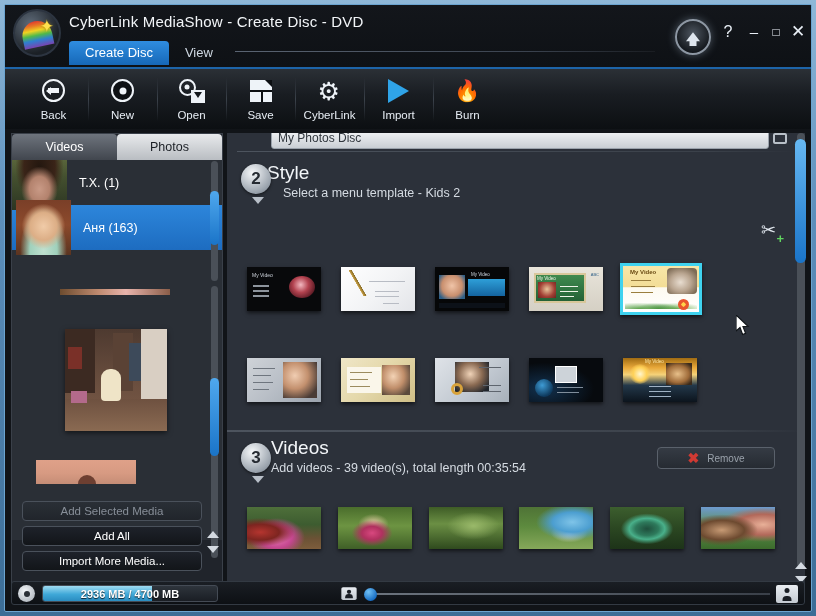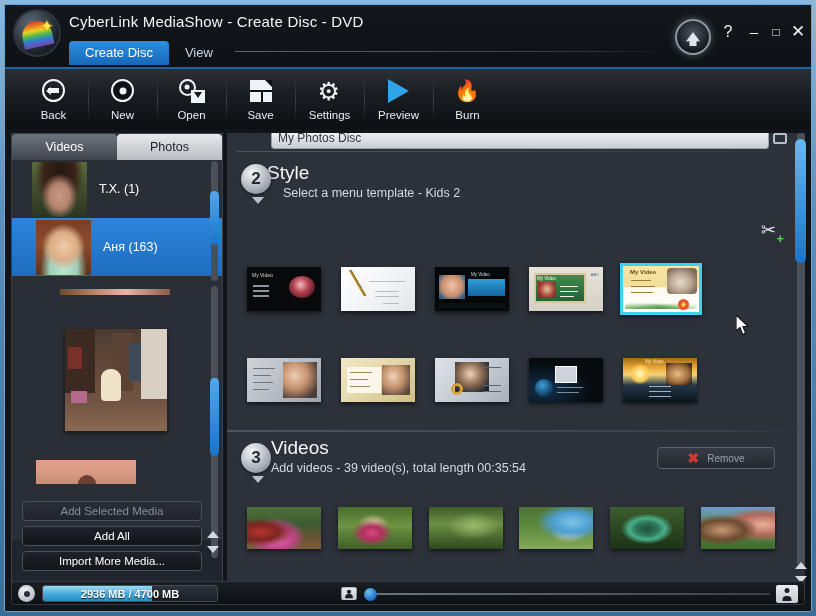--- a/index.html
+++ b/index.html
@@ -122,21 +122,21 @@
   }
   .lp-tabs{ display:flex; height:26px; }
   .lp-tab{
     flex:1; font-size:12.5px; display:flex; align-items:center; justify-content:center;
     color:#ffffff; border-radius:4px 4px 0 0; cursor:default;
   }
   .lp-tab.active{ background:linear-gradient(180deg,#6e747d 0%,#41464e 100%); }
   .lp-tab.inactive{ background:linear-gradient(180deg,#e8eaec 0%,#b9bdc2 100%); color:#1b1f25; }
 
   .lp-list{ position:relative; height:122px; background:#2a2f36; overflow:hidden; }
-  .lp-row{ display:flex; align-items:center; height:58px; padding-left:20px; cursor:default; }
+  .lp-row{ display:flex; align-items:center; height:45px; padding-left:0; cursor:default; }
   .lp-row.sel{ background:linear-gradient(180deg,#2d86db 0%,#1d6cc0 100%); }
   .lp-thumb{ width:55px; height:55px; flex:none; overflow:hidden; }
   .lp-label{ font-size:12.5px; color:#ffffff; margin-left:12px; }
   .lp-row.sel .lp-thumb{ margin-left:4px; }
 
   .th1{ width:100%;height:100%;
     background:
       radial-gradient(ellipse at 50% 62%, #c99a86 0%, #b3826d 26%, rgba(0,0,0,0) 47%),
       radial-gradient(ellipse at 50% 22%, #23170f 0%, #3a2418 40%, rgba(0,0,0,0) 62%),
       linear-gradient(180deg,#5f6b3e 0%,#44502f 40%,#2c3522 100%);
@@ -449,27 +449,27 @@
                 <div class="sl"></div>
                 <div class="sv"></div>
               </div>
         </div>
         <div class="tblabel">Save</div>
       </div>
       <div class="tbitem">
         <div class="tbicon">
               <div class="gear-ic">⚙</div>
             </div>
-        <div class="tblabel">Settings</div>
+        <div class="tblabel">CyberLink</div>
       </div>
       <div class="tbitem">
         <div class="tbicon">
               <div class="play-ic"></div>
             </div>
-        <div class="tblabel">Preview</div>
+        <div class="tblabel">Import</div>
       </div>
       <div class="tbitem">
         <div class="tbicon">
               <div class="flame-ic">🔥</div>
             </div>
         <div class="tblabel">Burn</div>
       </div>
     </div>
   </div>
 

